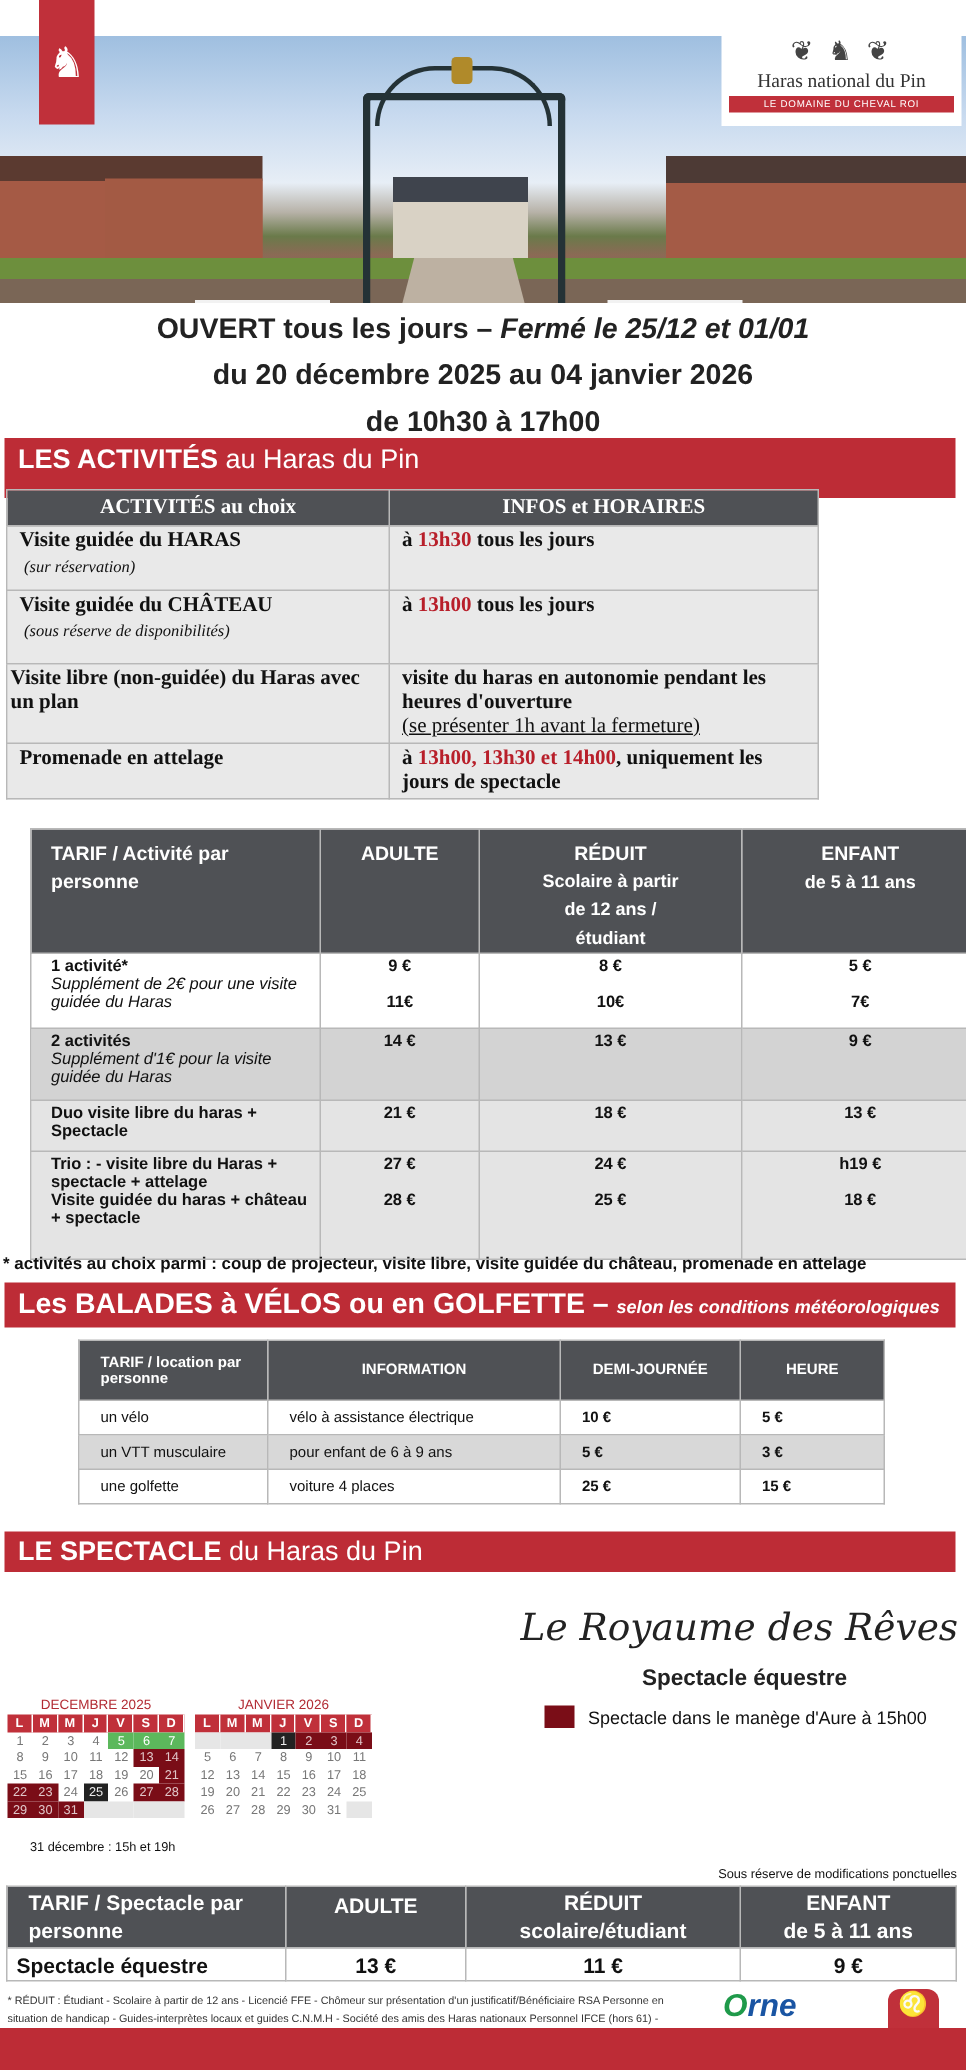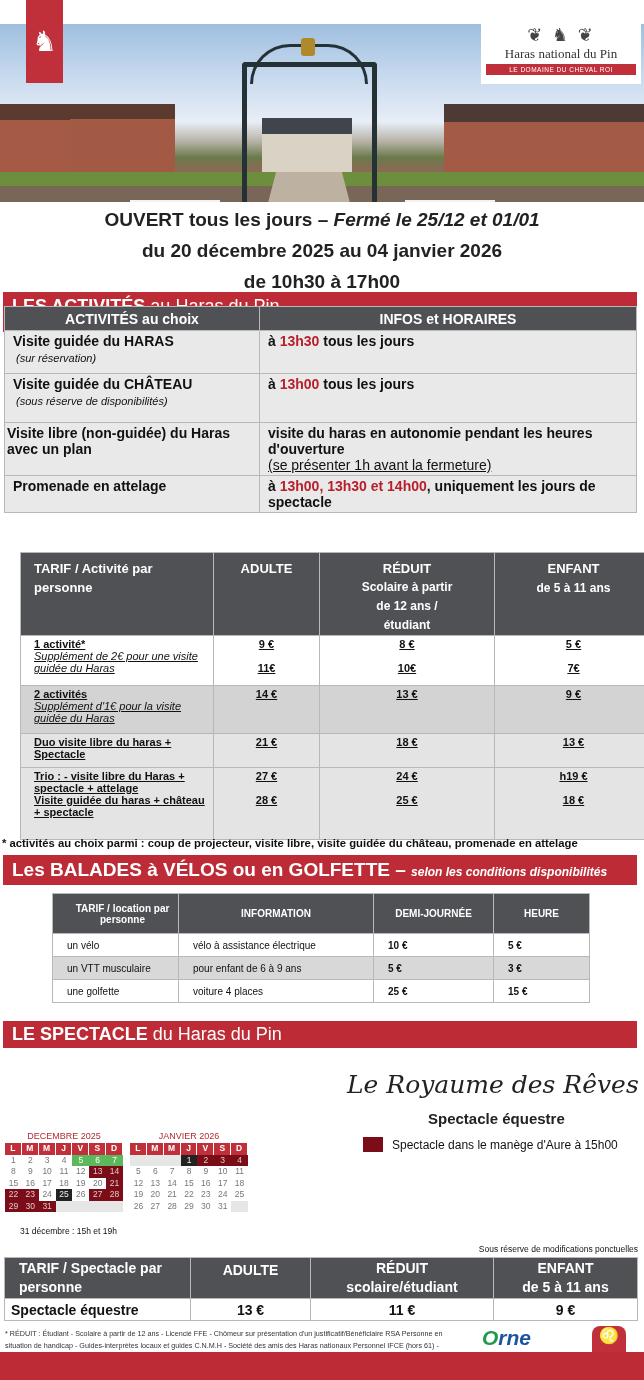--- a/index.html
+++ b/index.html
@@ -34,44 +34,44 @@
 
   
   .section-bar { position: absolute; left: 3px; width: 634px; background: #bd2c36; color: #fff; font-weight: bold; font-size: 18px; padding-left: 9px; }
   .section-bar em { font-size: 12px; font-weight: bold; }
 
   table { border-collapse: collapse; position: absolute; }
   td, th { border: 1px solid #b8b8b8; }
   th { background: #4f5155; color: #fff; font-weight: bold; }
 
   
-  .act { left: 4px; top: 306px; width: 633px; font-size: 14px; }
+  .act { left: 4px; top: 326px; width: 542px; font-size: 14px; font-family: Liberation Serif, serif; }
   .act th { height: 24px; font-size: 14px; text-align: center; }
   .act td { background: #e9e9e9; vertical-align: top; padding: 2px 8px; }
   .act td:first-child { width: 255px; }
   .act .sub { font-style: italic; font-size: 11px; display: block; padding-left: 3px; margin-top: 3px; }
   .act .tiny { font-style: italic; font-size: 8px; }
   .act .red { color: #b81f2a; font-weight: bold; }
   .act .ul { text-decoration: underline; }
 
   
   .tarif { left: 20px; top: 552px; width: 633px; font-size: 11px; }
   .tarif th { height: 81px; vertical-align: top; text-align: center; padding-top: 6px; font-size: 13px; line-height: 19px; }
   .tarif th:first-child { text-align: left; padding-left: 13px; }
-  .tarif td { vertical-align: top; padding: 2px 6px; text-align: center; font-weight: bold; background: #fff; text-decoration: underline; }
+  .tarif td { vertical-align: top; padding: 2px 6px; text-align: center; font-weight: bold; background: #fff; }
   .tarif td:first-child { text-align: left; padding-left: 13px; width: 193px; }
   .tarif tr.grey td { background: #d3d3d3; }
   .tarif tr.lgrey td { background: #e4e4e4; }
   .tarif .it { font-style: italic; font-weight: normal; display: block; }
   .footnote1 { position: absolute; top: 837px; left: 2px; font-size: 11.3px; font-weight: bold; }
 
   
   .bikes { left: 52px; top: 893px; width: 538px; font-size: 10px; }
   .bikes th { height: 40px; font-size: 10px; text-align: center; }
-  .bikes th:first-child { text-align: center; padding-left: 14px; }
+  .bikes th:first-child { text-align: left; padding-left: 14px; }
   .bikes td { height: 23px; padding: 0 14px; background: #fff; }
   .bikes tr.grey td { background: #d8d8d8; }
   .bikes td.c { font-weight: bold; }
 
   
   .royaume { position: absolute; top: 1070px; left: 347px; font-family: "DejaVu Serif", serif; font-style: italic; font-size: 25px; color: #222; }
   .spec-sub { position: absolute; top: 1110px; left: 428px; font-weight: bold; font-size: 15px; color: #222; }
   .legend { position: absolute; top: 1137px; left: 363px; display: flex; align-items: center; font-size: 12px; }
   .legend .sw { width: 20px; height: 15px; background: #7a0d17; margin-right: 9px; }
 
@@ -193,21 +193,21 @@
         </td>
     <td><span>27 €</span><br><br><span>28 €</span></td>
     <td><span>24 €</span><br><br><span>25 €</span></td>
     <td><span>h19 €</span><br><br><span>18 €</span></td>
   </tr>
 </tbody>
   </table>
 <div class="footnote1 narrow">* activités au choix parmi : coup de projecteur, visite libre, visite guidée du château, promenade en attelage</div>
 
 <div class="section-bar narrow" style="top:855px;height:30px;line-height:30px;font-size:19px;">
-  <span>Les BALADES à VÉLOS ou en GOLFETTE – </span><em>selon les conditions disponibilités</em>
+  <span>Les BALADES à VÉLOS ou en GOLFETTE – </span><em>selon les conditions météorologiques</em>
 </div>
 <table class="bikes narrow">
   <tbody>
       <tr>
     <th style="width:126px">TARIF /  location par personne</th>
     <th style="width:195px">INFORMATION</th>
     <th style="width:120px">DEMI-JOURNÉE</th>
     <th>HEURE</th>
   </tr>
   <tr>

